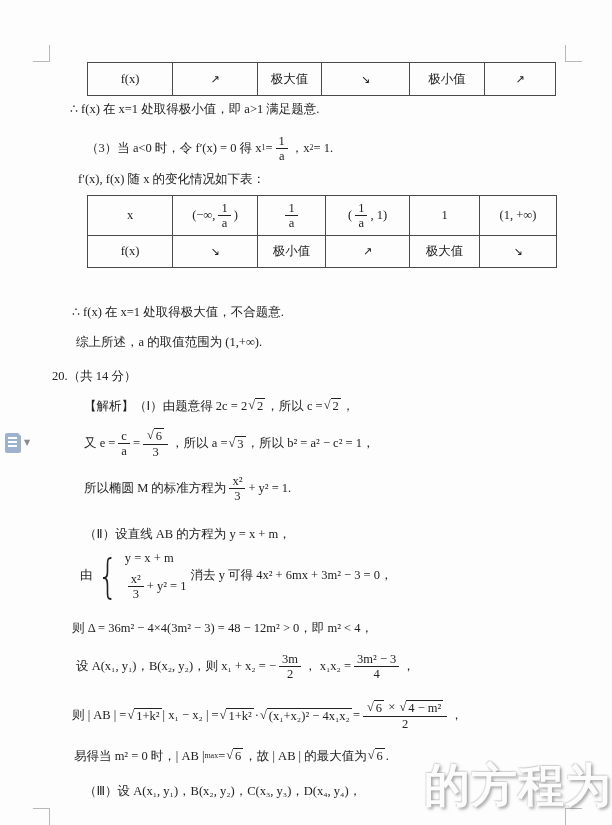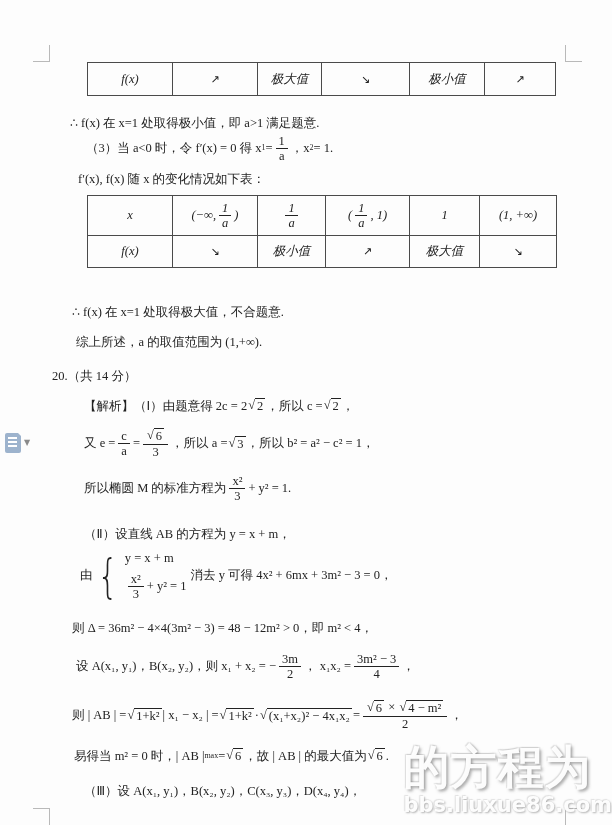--- a/index.html
+++ b/index.html
@@ -6,21 +6,21 @@
   .screen{position:relative;width:612px;height:825px;background:#fdfdfd;overflow:hidden;
           font-family:"Liberation Serif",serif;color:#222;}
   
   .corner{position:absolute;width:16px;height:16px;}
   .corner.tl{left:33px;top:45px;border-right:1px solid #b9b9b9;border-bottom:1px solid #b9b9b9;}
   .corner.tr{left:565px;top:45px;border-left:1px solid #b9b9b9;border-bottom:1px solid #b9b9b9;}
   .corner.bl{left:33px;top:808px;border-right:1px solid #b9b9b9;border-top:1px solid #b9b9b9;}
   .corner.br{left:565px;top:808px;border-left:1px solid #b9b9b9;border-top:1px solid #b9b9b9;}
   
   .line{position:absolute;font-size:12.5px;white-space:nowrap;display:flex;align-items:center;line-height:1.35;}
-  #l02{left:70px;top:115px;}
+  #l02{left:70px;top:101px;}
   #l03{left:86px;top:134px;}
   #l04{left:78px;top:171px;}
   #l06{left:72px;top:304px;}
   #l07{left:76px;top:334px;}
   #l08{left:52px;top:368px;}
   #l09{left:84px;top:398px;}
   #l10{left:84px;top:428px;}
   #l11{left:84px;top:474px;}
   #l12{left:84px;top:526px;}
   #l13{left:80px;top:550px;}
@@ -36,21 +36,21 @@
   .sqrt{display:inline-flex;align-items:flex-start;margin:0 1px;}
   .sqrt .rchar{line-height:1.15;}
   .sqrt .rad{border-top:1px solid #222;padding:0 2px;line-height:1.2;}
   .cases{display:inline-flex;align-items:center;margin-right:4px;}
   .cases .brace{font-family:"DejaVu Sans",sans-serif;font-size:46px;font-weight:200;line-height:1;
                 margin-right:3px;transform:scaleX(.7);}
   .crows{display:inline-flex;flex-direction:column;gap:5px;align-items:flex-start;}
   .crow{display:flex;align-items:center;text-align:right;}
   sub{font-size:8px;}
   
-  table{position:absolute;border-collapse:collapse;table-layout:fixed;font-style:italic;}
+  table{position:absolute;border-collapse:collapse;table-layout:fixed;}
   #t1{left:87px;top:62px;}
   #t2{left:87px;top:195px;}
   td{border:1px solid #4a4a4a;text-align:center;vertical-align:middle;
      font-size:12.5px;color:#222;padding:0;}
   td>*{vertical-align:middle;}
   td .cellwrap{display:flex;justify-content:center;align-items:center;}
   #t1 tr{height:33px;}
   #t2 tr:nth-child(1){height:40px;}
   #t2 tr:nth-child(2){height:32px;}
   #t2 tr:nth-child(3){height:33px;}
@@ -169,21 +169,20 @@
           <span class="rad">6</span>
         </span>，故 | AB | 的最大值为 <span class="sqrt">
           <span class="rchar">√</span>
           <span class="rad">6</span>
         </span> .</div>
       <div class="line" id="l18">（Ⅲ）设 A(x₁, y₁)，B(x₂, y₂)，C(x₃, y₃)，D(x₄, y₄)，</div>
     </div>
 
   <div class="watermark">
     <div class="wm-title">的方程为</div>
-    <div class="wm-url">bbs.liuxue86.com</div>
   </div>
 <table id="t1">
       <colgroup>
         <col>
         <col>
         <col>
         <col>
         <col>
         <col>
       </colgroup>

